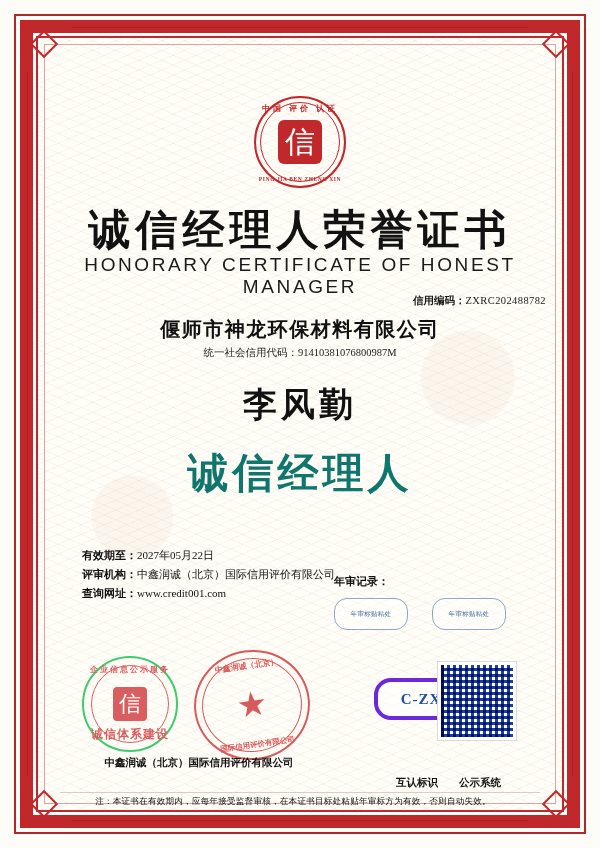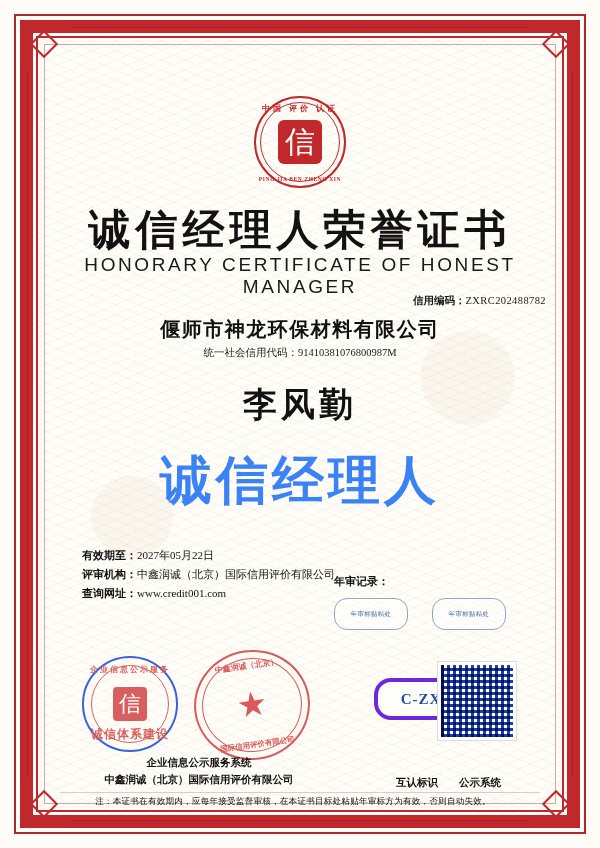--- a/index.html
+++ b/index.html
@@ -222,24 +222,24 @@
     text-align: center;
     font-size: 34px;
     font-weight: bold;
     letter-spacing: 4px;
     color: #111;
   }
   .award {
     position: absolute;
     top: 392px; left: 0; width: 100%;
     text-align: center;
-    font-size: 52px;
+    font-size: 41px;
     font-weight: bold;
     letter-spacing: 4px;
-    color: #3b82f6;
+    color: #0f766e;
   }
 
   
   .info {
     position: absolute;
     left: 38px;
     top: 492px;
     font-size: 11px;
     color: #111;
     line-height: 19px;
@@ -281,21 +281,21 @@
     position: absolute;
     left: 0; right: 0;
     top: 596px;
     height: 118px;
   }
   .seal-round {
     position: absolute;
     left: 38px; top: 6px;
     width: 92px; height: 92px;
     border-radius: 50%;
-    border: 2px solid #1d4ed8;
+    border: 2px solid #22c55e;
     opacity: 0.88;
   }
   .seal-round .inner-ring {
     position: absolute; inset: 7px;
     border-radius: 50%;
     border: 1px solid #d4494c;
   }
   .seal-round .core {
     position: absolute;
     left: 50%; top: 50%;
@@ -522,21 +522,20 @@
 
       <div class="mutual">
         <div class="badge">C-ZX</div>
       </div>
 
       <div class="qr"></div>
     </div>
 
     <div class="captions">
       <div class="cap-left">
-        <div>企业信息公示服务系统</div>
         <div>中鑫润诚（北京）国际信用评价有限公司</div>
       </div>
       <div class="cap-mutual">互认标识</div>
       <div class="cap-qr">公示系统</div>
     </div>
 
     <div class="note-sep"></div>
     <div class="note">注：本证书在有效期内，应每年接受监督审核，在本证书目标处粘贴年审标方为有效，否则自动失效。</div>
 
   </div>

